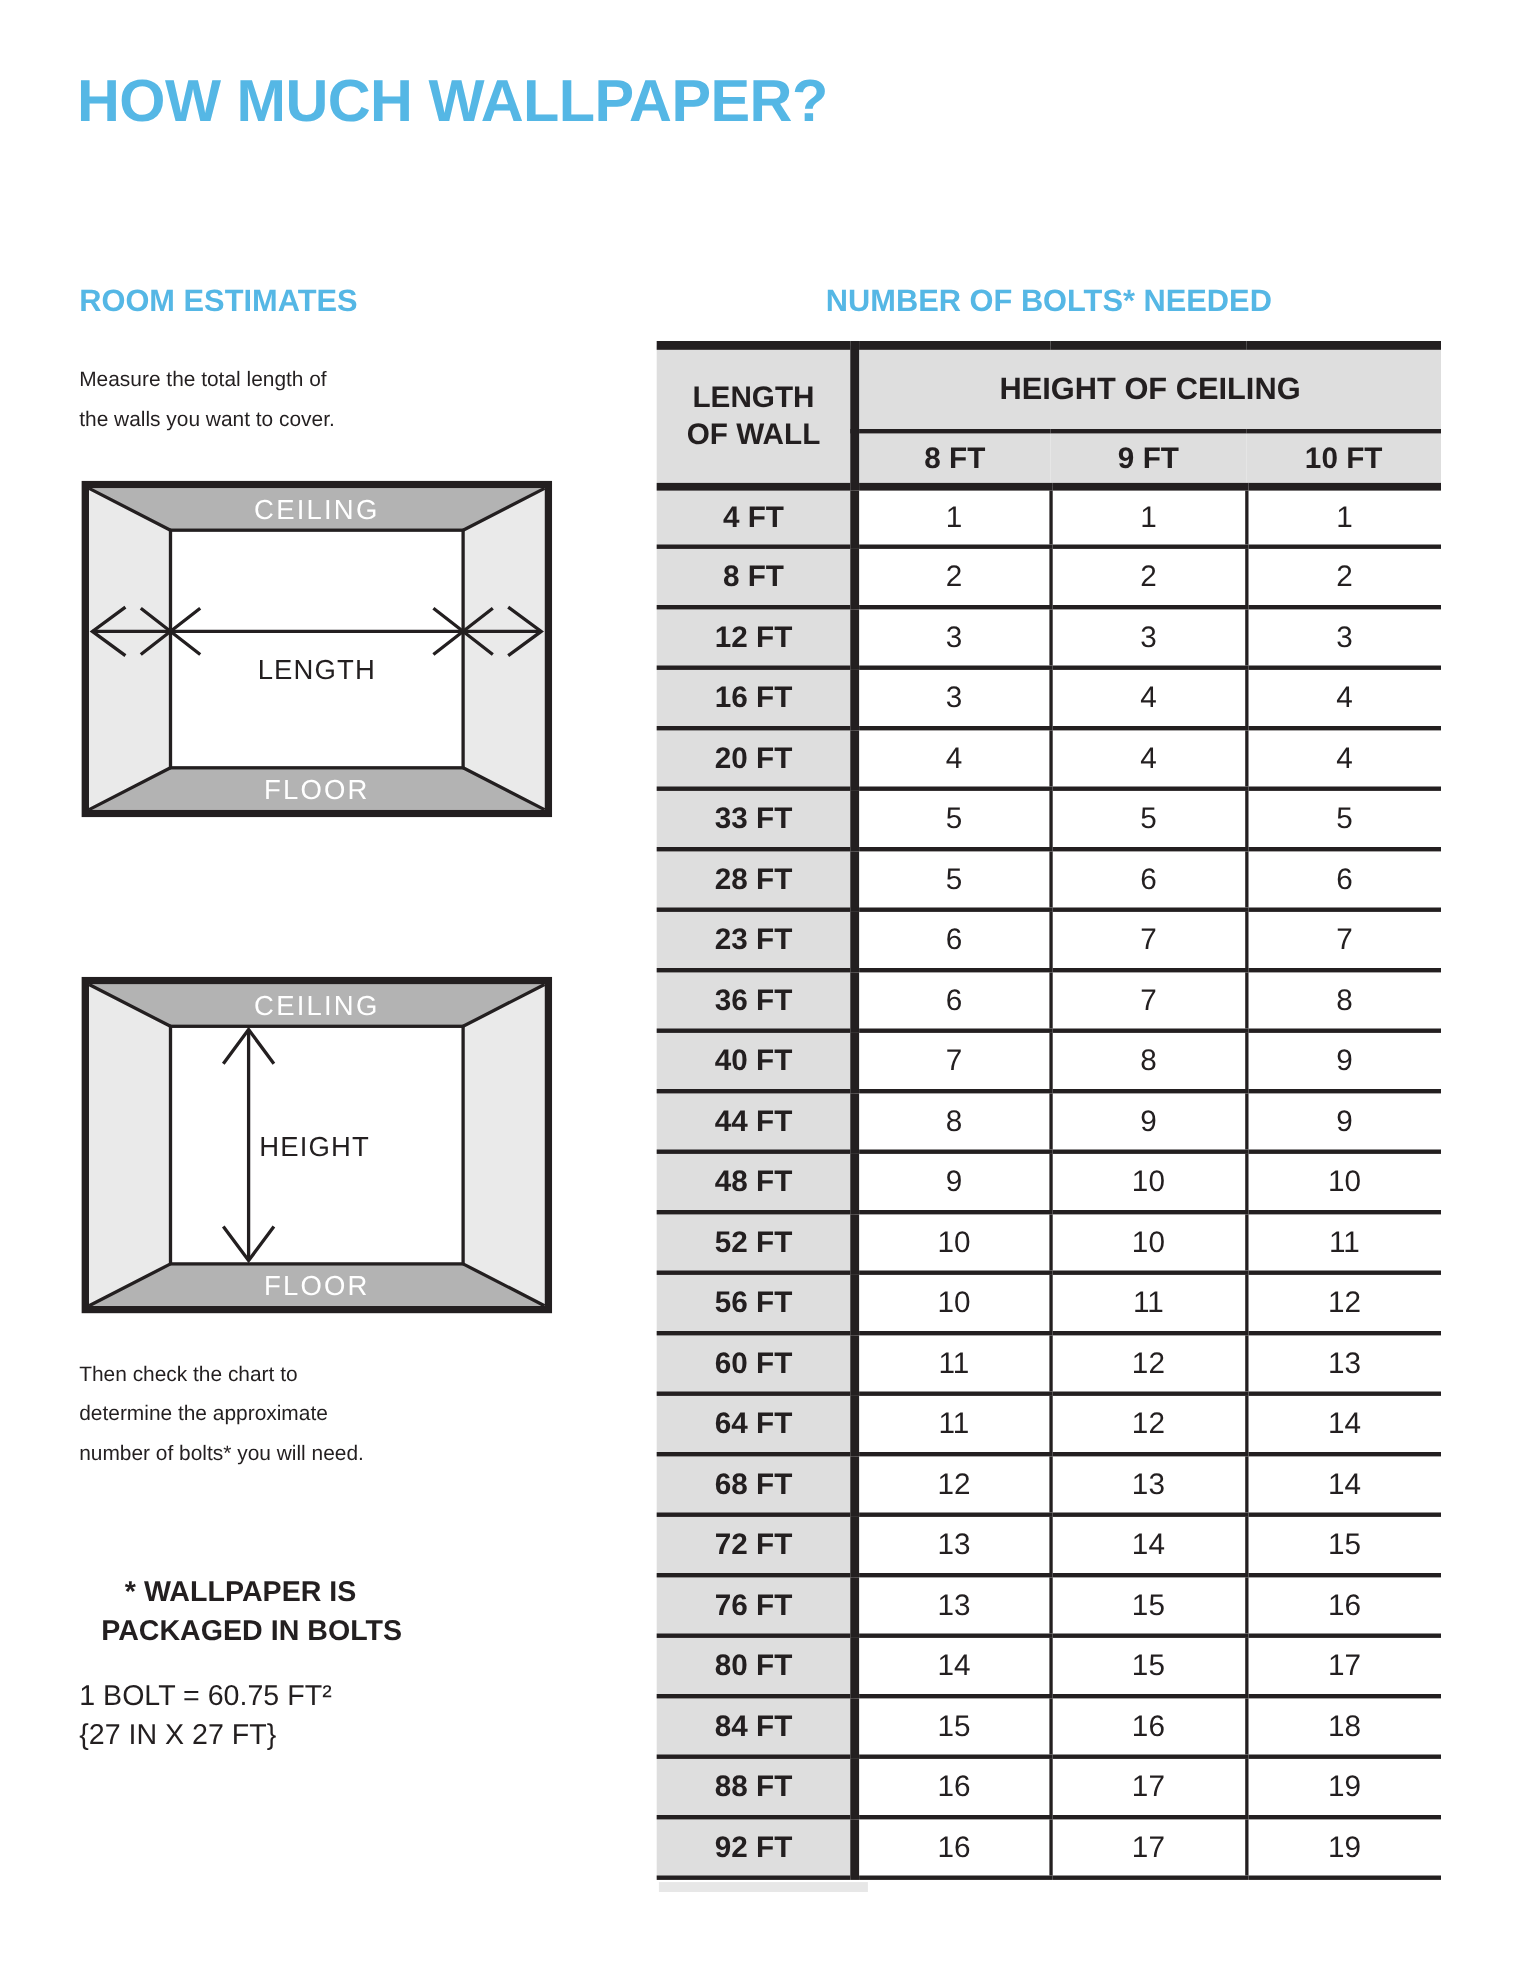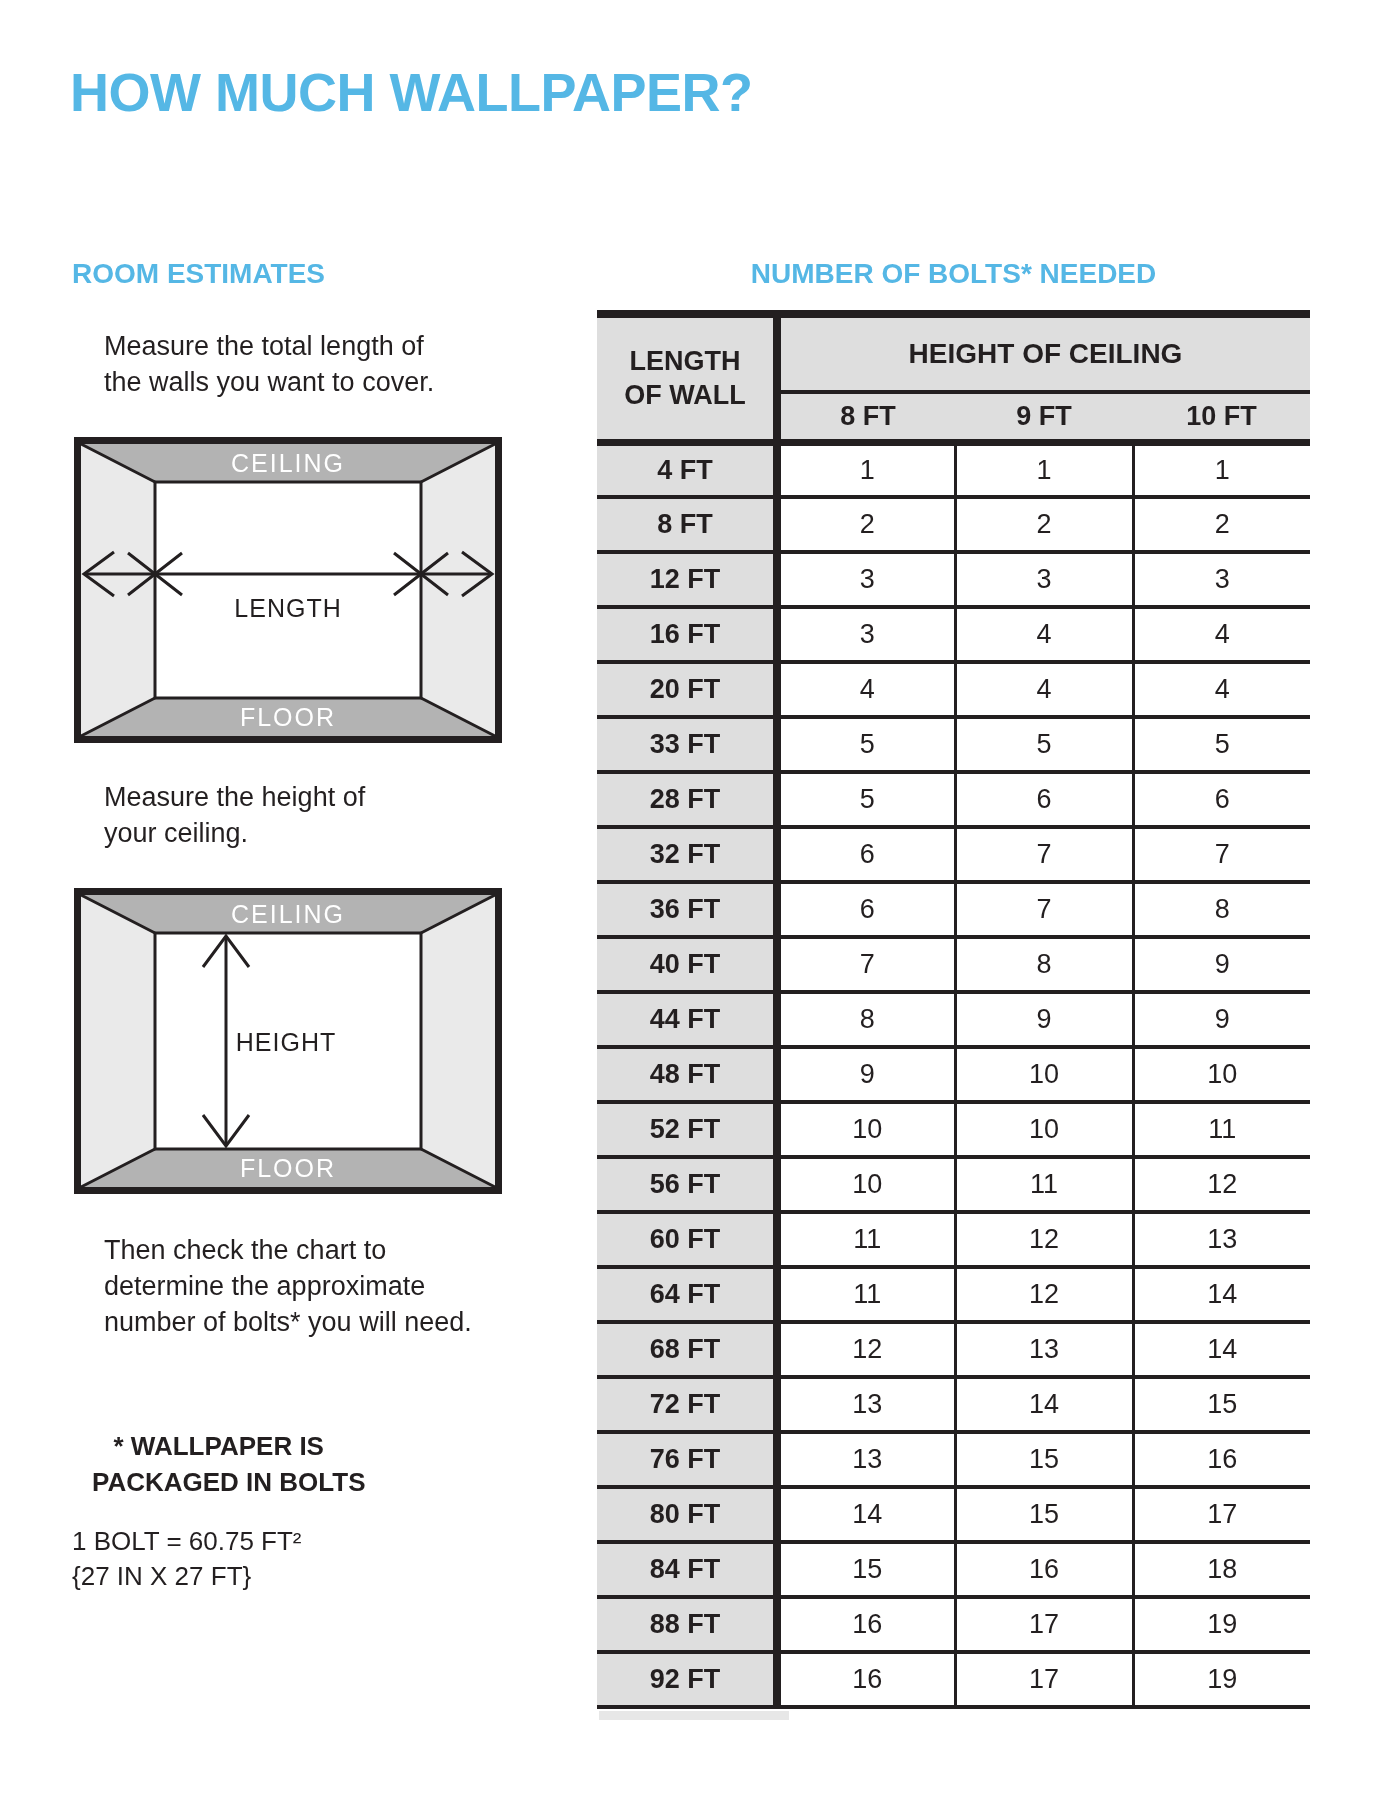--- a/index.html
+++ b/index.html
@@ -28,23 +28,22 @@
     font-size:28px;font-weight:bold;color:var(--blue);
     letter-spacing:0;
   }
   .left-heading{position:absolute;left:72px;top:258px;}
   .table-heading{
     position:absolute;left:597px;top:258px;width:713px;
     text-align:center;
   }
   .para{
     position:absolute;left:72px;
-    font-size:27px;line-height:36px;color:var(--ink);
+    font-size:19px;line-height:36px;color:var(--ink);
     white-space:pre-line;
-    margin-left:32px;
   }
   .p1{top:328px;}
   .p2{top:779px;}
   .p3{top:1232px;}
 
   .diagram{position:absolute;left:74px;width:428px;height:306px;}
   .d1{top:437px;}
   .d2{top:888px;}
   svg text{font-family:"Liberation Sans","DejaVu Sans",sans-serif;}
   .band-label{fill:#fff;font-size:25px;letter-spacing:2px;}
@@ -121,22 +120,20 @@
       <path d="M40 115 L10 137 L40 159"></path>
       <path d="M388 115 L418 137 L388 159"></path>
       <path d="M54 116 L108 158 M54 158 L108 116"></path>
       <path d="M320 116 L374 158 M320 158 L374 116"></path>
     </g>
     <text class="band-label" x="214" y="35" text-anchor="middle">CEILING</text>
     <text class="band-label" x="214" y="289" text-anchor="middle">FLOOR</text>
     <text class="dim-label" x="214" y="180" text-anchor="middle">LENGTH</text>
   </svg>
 
-  <p class="para p2">Measure the height of
-your ceiling.</p>
 
   <svg class="diagram d2" viewBox="0 0 428 306">
     <g>
       <rect x="3.5" y="3.5" width="421" height="299" fill="#ffffff" stroke="#231f20" stroke-width="7"></rect>
       <polygon points="7,7 421,7 347,45 81,45" fill="#b3b3b3"></polygon>
       <polygon points="7,299 421,299 347,261 81,261" fill="#b3b3b3"></polygon>
       <polygon points="7,7 81,45 81,261 7,299" fill="#eaeaea"></polygon>
       <polygon points="421,7 347,45 347,261 421,299" fill="#eaeaea"></polygon>
       <rect x="81" y="45" width="266" height="216" fill="#ffffff" stroke="#231f20" stroke-width="3"></rect>
       <path d="M7 7 L81 45 M421 7 L347 45 M7 299 L81 261 M421 299 L347 261" stroke="#231f20" stroke-width="3" fill="none"></path>
@@ -219,21 +216,21 @@
     <td>5</td>
     <td>5</td>
   </tr>
         <tr>
     <th>28 FT</th>
     <td>5</td>
     <td>6</td>
     <td>6</td>
   </tr>
         <tr>
-    <th>32 FT</th>
+    <th>23 FT</th>
     <td>6</td>
     <td>7</td>
     <td>7</td>
   </tr>
         <tr>
     <th>36 FT</th>
     <td>6</td>
     <td>7</td>
     <td>8</td>
   </tr>

